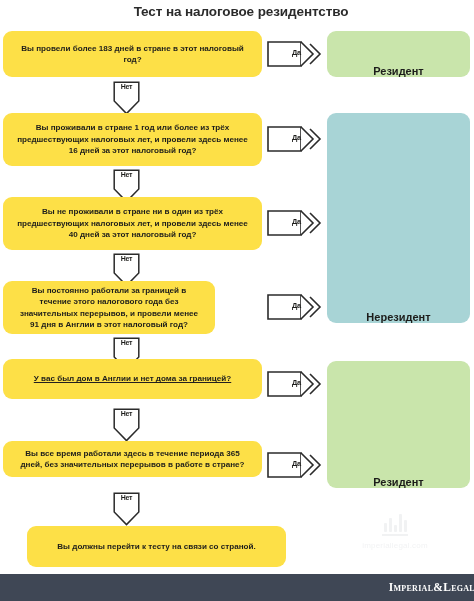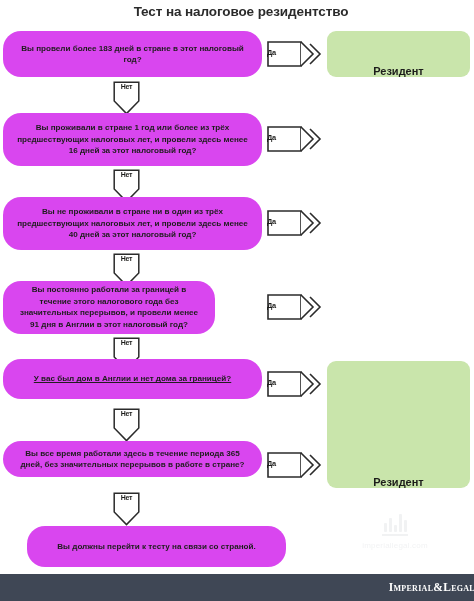--- a/index.html
+++ b/index.html
@@ -32,22 +32,22 @@
     text-align: center;
     font-size: 13.5px;
     font-weight: bold;
     letter-spacing: -0.1px;
     color: #2b2b2b;
   }
 
   
   .qbox {
     position: absolute;
-    background: #d946ef;
-    border-radius: 18px;
+    background: #fde047;
+    border-radius: 9px;
     display: flex;
     align-items: center;
     justify-content: center;
     box-sizing: border-box;
     padding: 4px 14px;
   }
   .qbox .qtext {
     text-align: center;
     font-size: 8.1px;
     font-weight: bold;
@@ -79,21 +79,21 @@
     position: absolute;
     width: 56px;
     height: 26px;
   }
   .yes-arrow svg { display: block; }
   .yes-arrow .lbl {
     position: absolute;
     left: 0;
     top: 7px;
     width: 34px;
-    text-align: left;
+    text-align: right;
     font-size: 7.4px;
     font-weight: bold;
     color: #1d1d1b;
     letter-spacing: -0.2px;
   }
 
   
   .result {
     position: absolute;
     border-radius: 9px;
@@ -210,20 +210,23 @@
 
   <div class="yes-arrow" style="left:267px; top:126px;">
     <svg width="56" height="26" viewBox="0 0 56 26">
       <path d="M1 1 H34 V25 H1 Z" fill="#ffffff" stroke="#2b2b2b" stroke-width="1.6" stroke-linejoin="miter"></path>
       <path d="M34 1 L46 13 L34 25" fill="#ffffff" stroke="#2b2b2b" stroke-width="1.6" stroke-linejoin="miter"></path>
       <path d="M43 3 L53 13 L43 23" fill="none" stroke="#2b2b2b" stroke-width="1.6" stroke-linejoin="miter"></path>
     </svg>
     <div class="lbl">Да</div>
   </div>
 
+  <div class="result" style="left:327px; top:113px; width:143px; height:210px; background:#a8d4d6;">
+    <div class="rtext">Нерезидент</div>
+  </div>
 
   <div class="qbox" style="left:3px; top:197px; width:259px; height:53px;">
     <div class="qtext">Вы не проживали в стране ни в один из трёх предшествующих налоговых лет, и провели здесь менее 40 дней за этот налоговый год?</div>
   </div>
 
   <div class="no-arrow" style="left:113px; top:253px;">
     <svg width="27" height="34" viewBox="0 0 27 34">
       <path d="M1.2 1.2 H25.8 V20 L13.5 32.6 L1.2 20 Z" fill="#ffffff" stroke="#2b2b2b" stroke-width="1.5" stroke-linejoin="miter"></path>
     </svg>
     <div class="lbl">Нет</div>
@@ -231,21 +234,21 @@
 
   <div class="yes-arrow" style="left:267px; top:210px;">
     <svg width="56" height="26" viewBox="0 0 56 26">
       <path d="M1 1 H34 V25 H1 Z" fill="#ffffff" stroke="#2b2b2b" stroke-width="1.6" stroke-linejoin="miter"></path>
       <path d="M34 1 L46 13 L34 25" fill="#ffffff" stroke="#2b2b2b" stroke-width="1.6" stroke-linejoin="miter"></path>
       <path d="M43 3 L53 13 L43 23" fill="none" stroke="#2b2b2b" stroke-width="1.6" stroke-linejoin="miter"></path>
     </svg>
     <div class="lbl">Да</div>
   </div>
 
-  <div class="qbox" style="left:3px; top:281px; width:212px; height:53px;align-items:flex-end;">
+  <div class="qbox" style="left:3px; top:281px; width:212px; height:53px;">
     <div class="qtext">Вы постоянно работали за границей в течение этого налогового года без значительных перерывов, и провели менее 91 дня в Англии в этот налоговый год?</div>
   </div>
 
   <div class="no-arrow" style="left:113px; top:337px;">
     <svg width="27" height="34" viewBox="0 0 27 34">
       <path d="M1.2 1.2 H25.8 V20 L13.5 32.6 L1.2 20 Z" fill="#ffffff" stroke="#2b2b2b" stroke-width="1.5" stroke-linejoin="miter"></path>
     </svg>
     <div class="lbl">Нет</div>
   </div>
 

